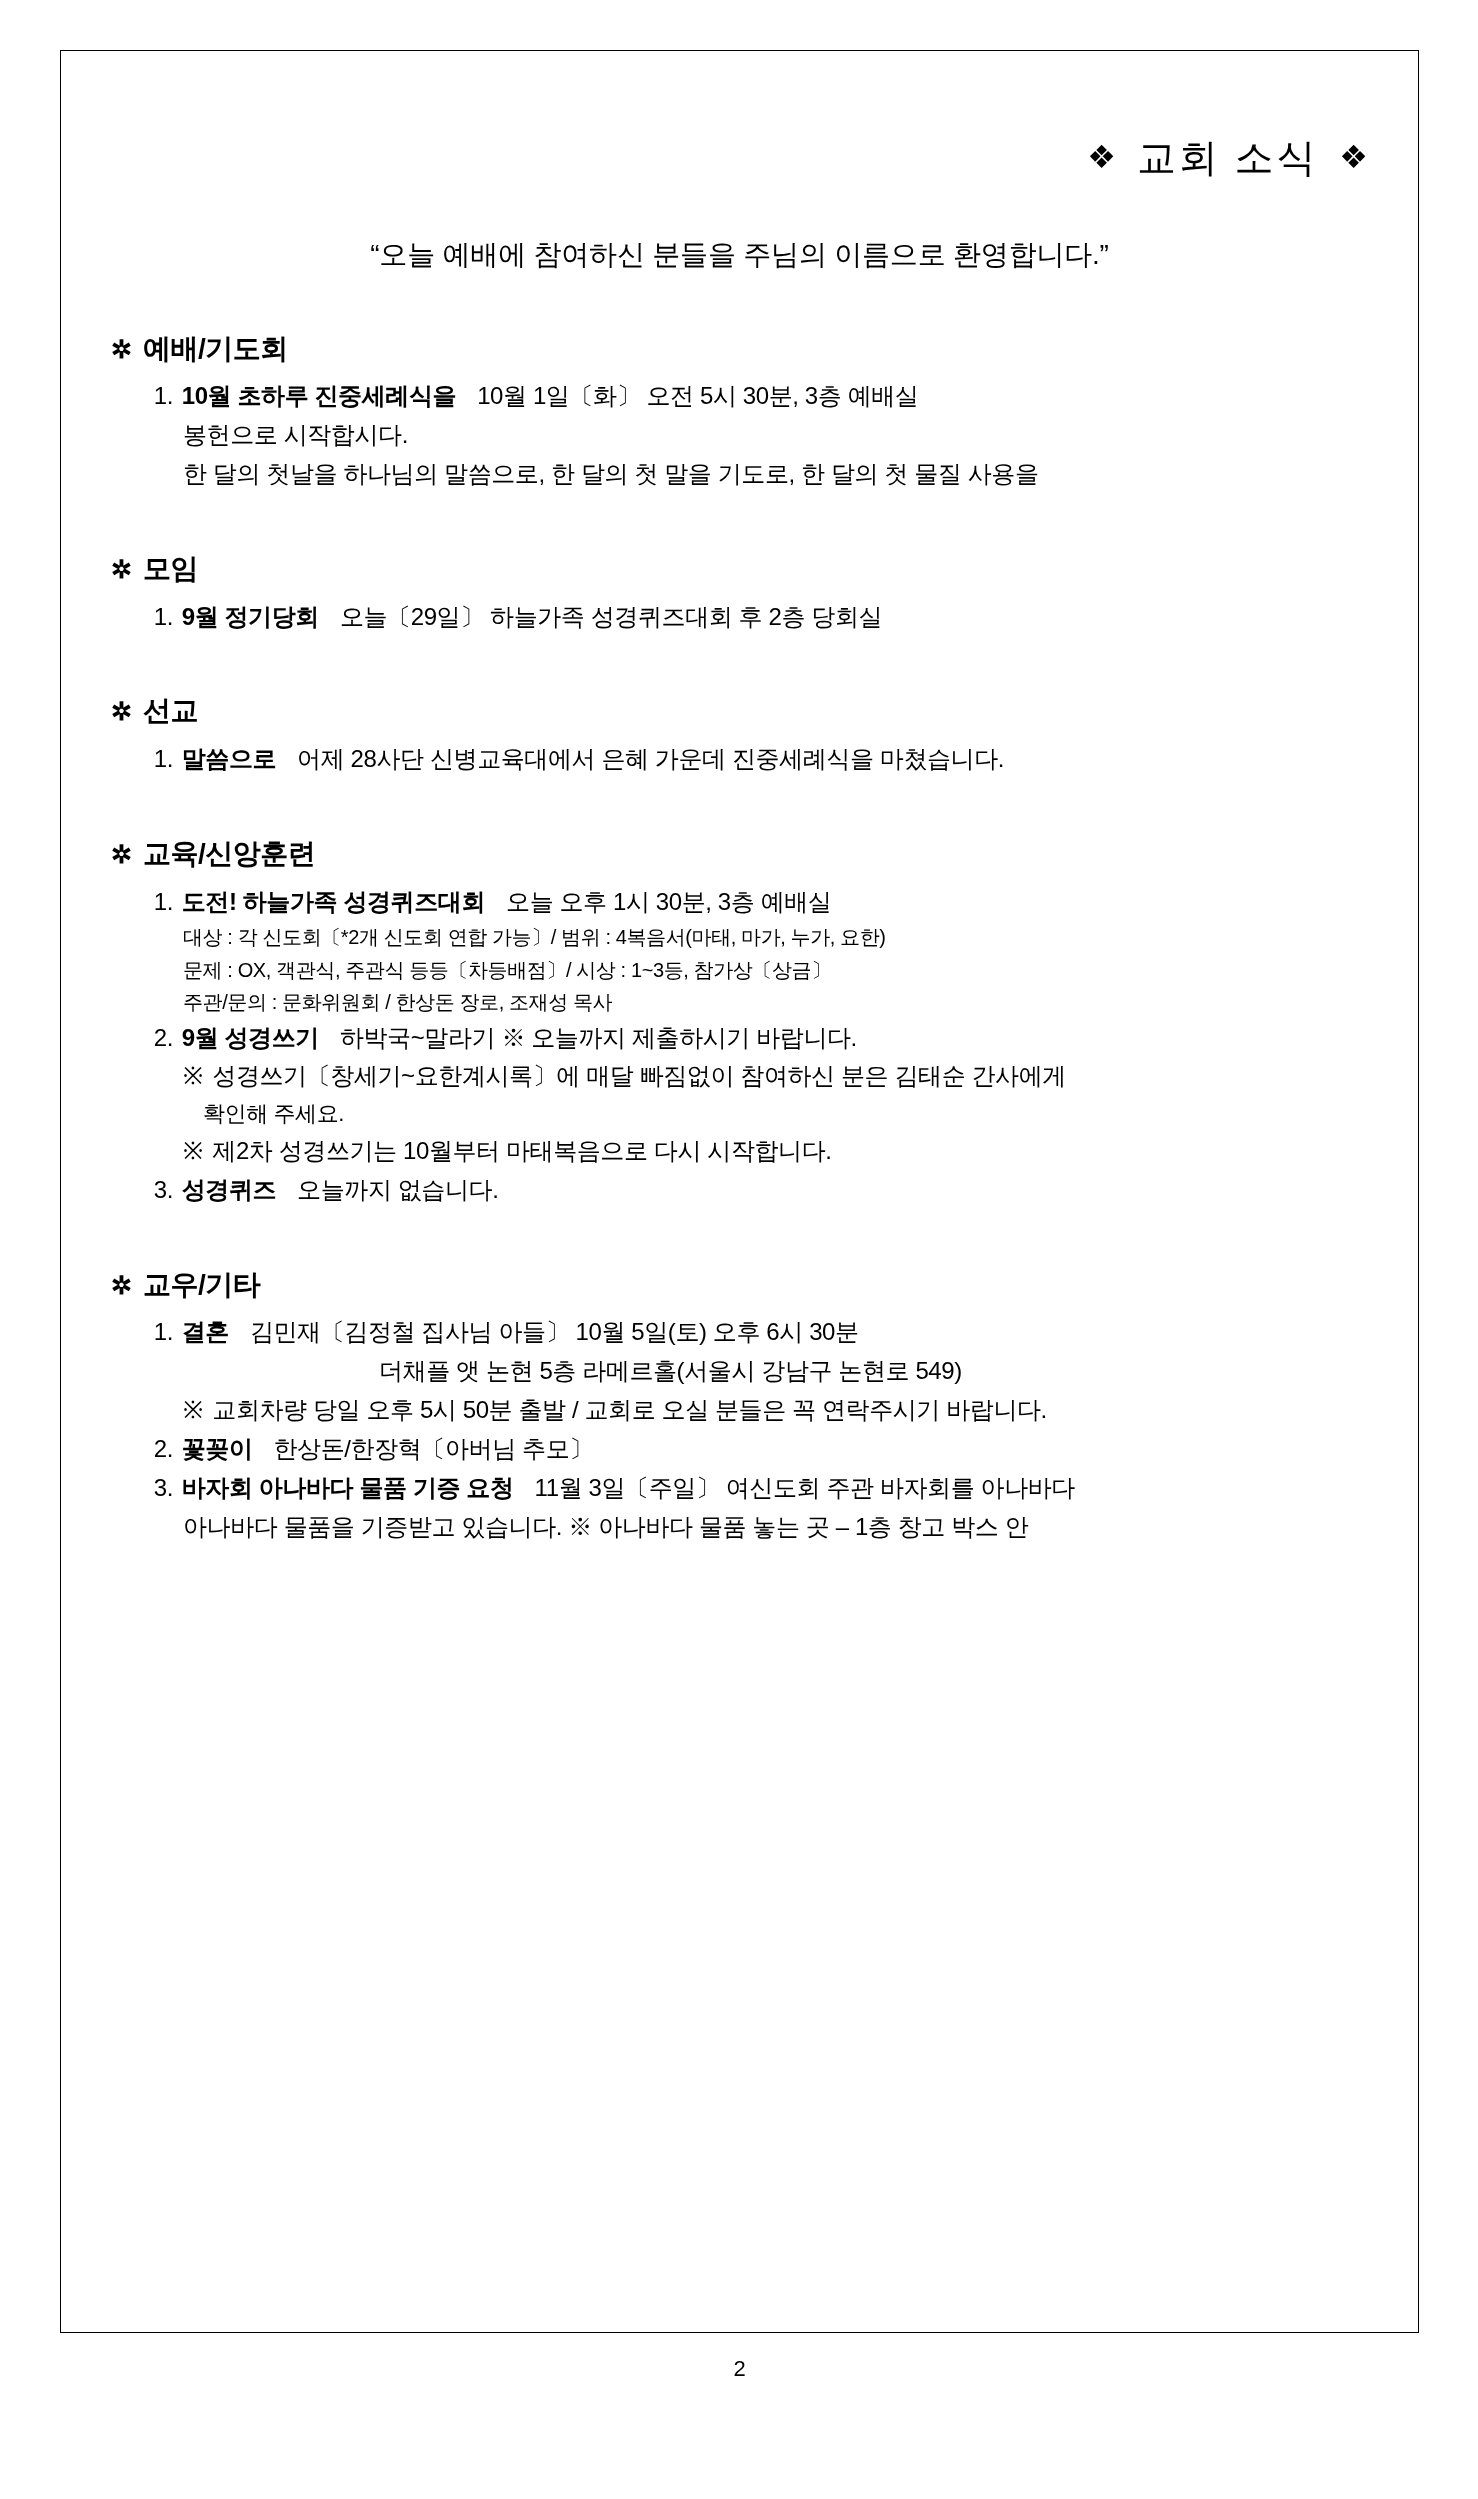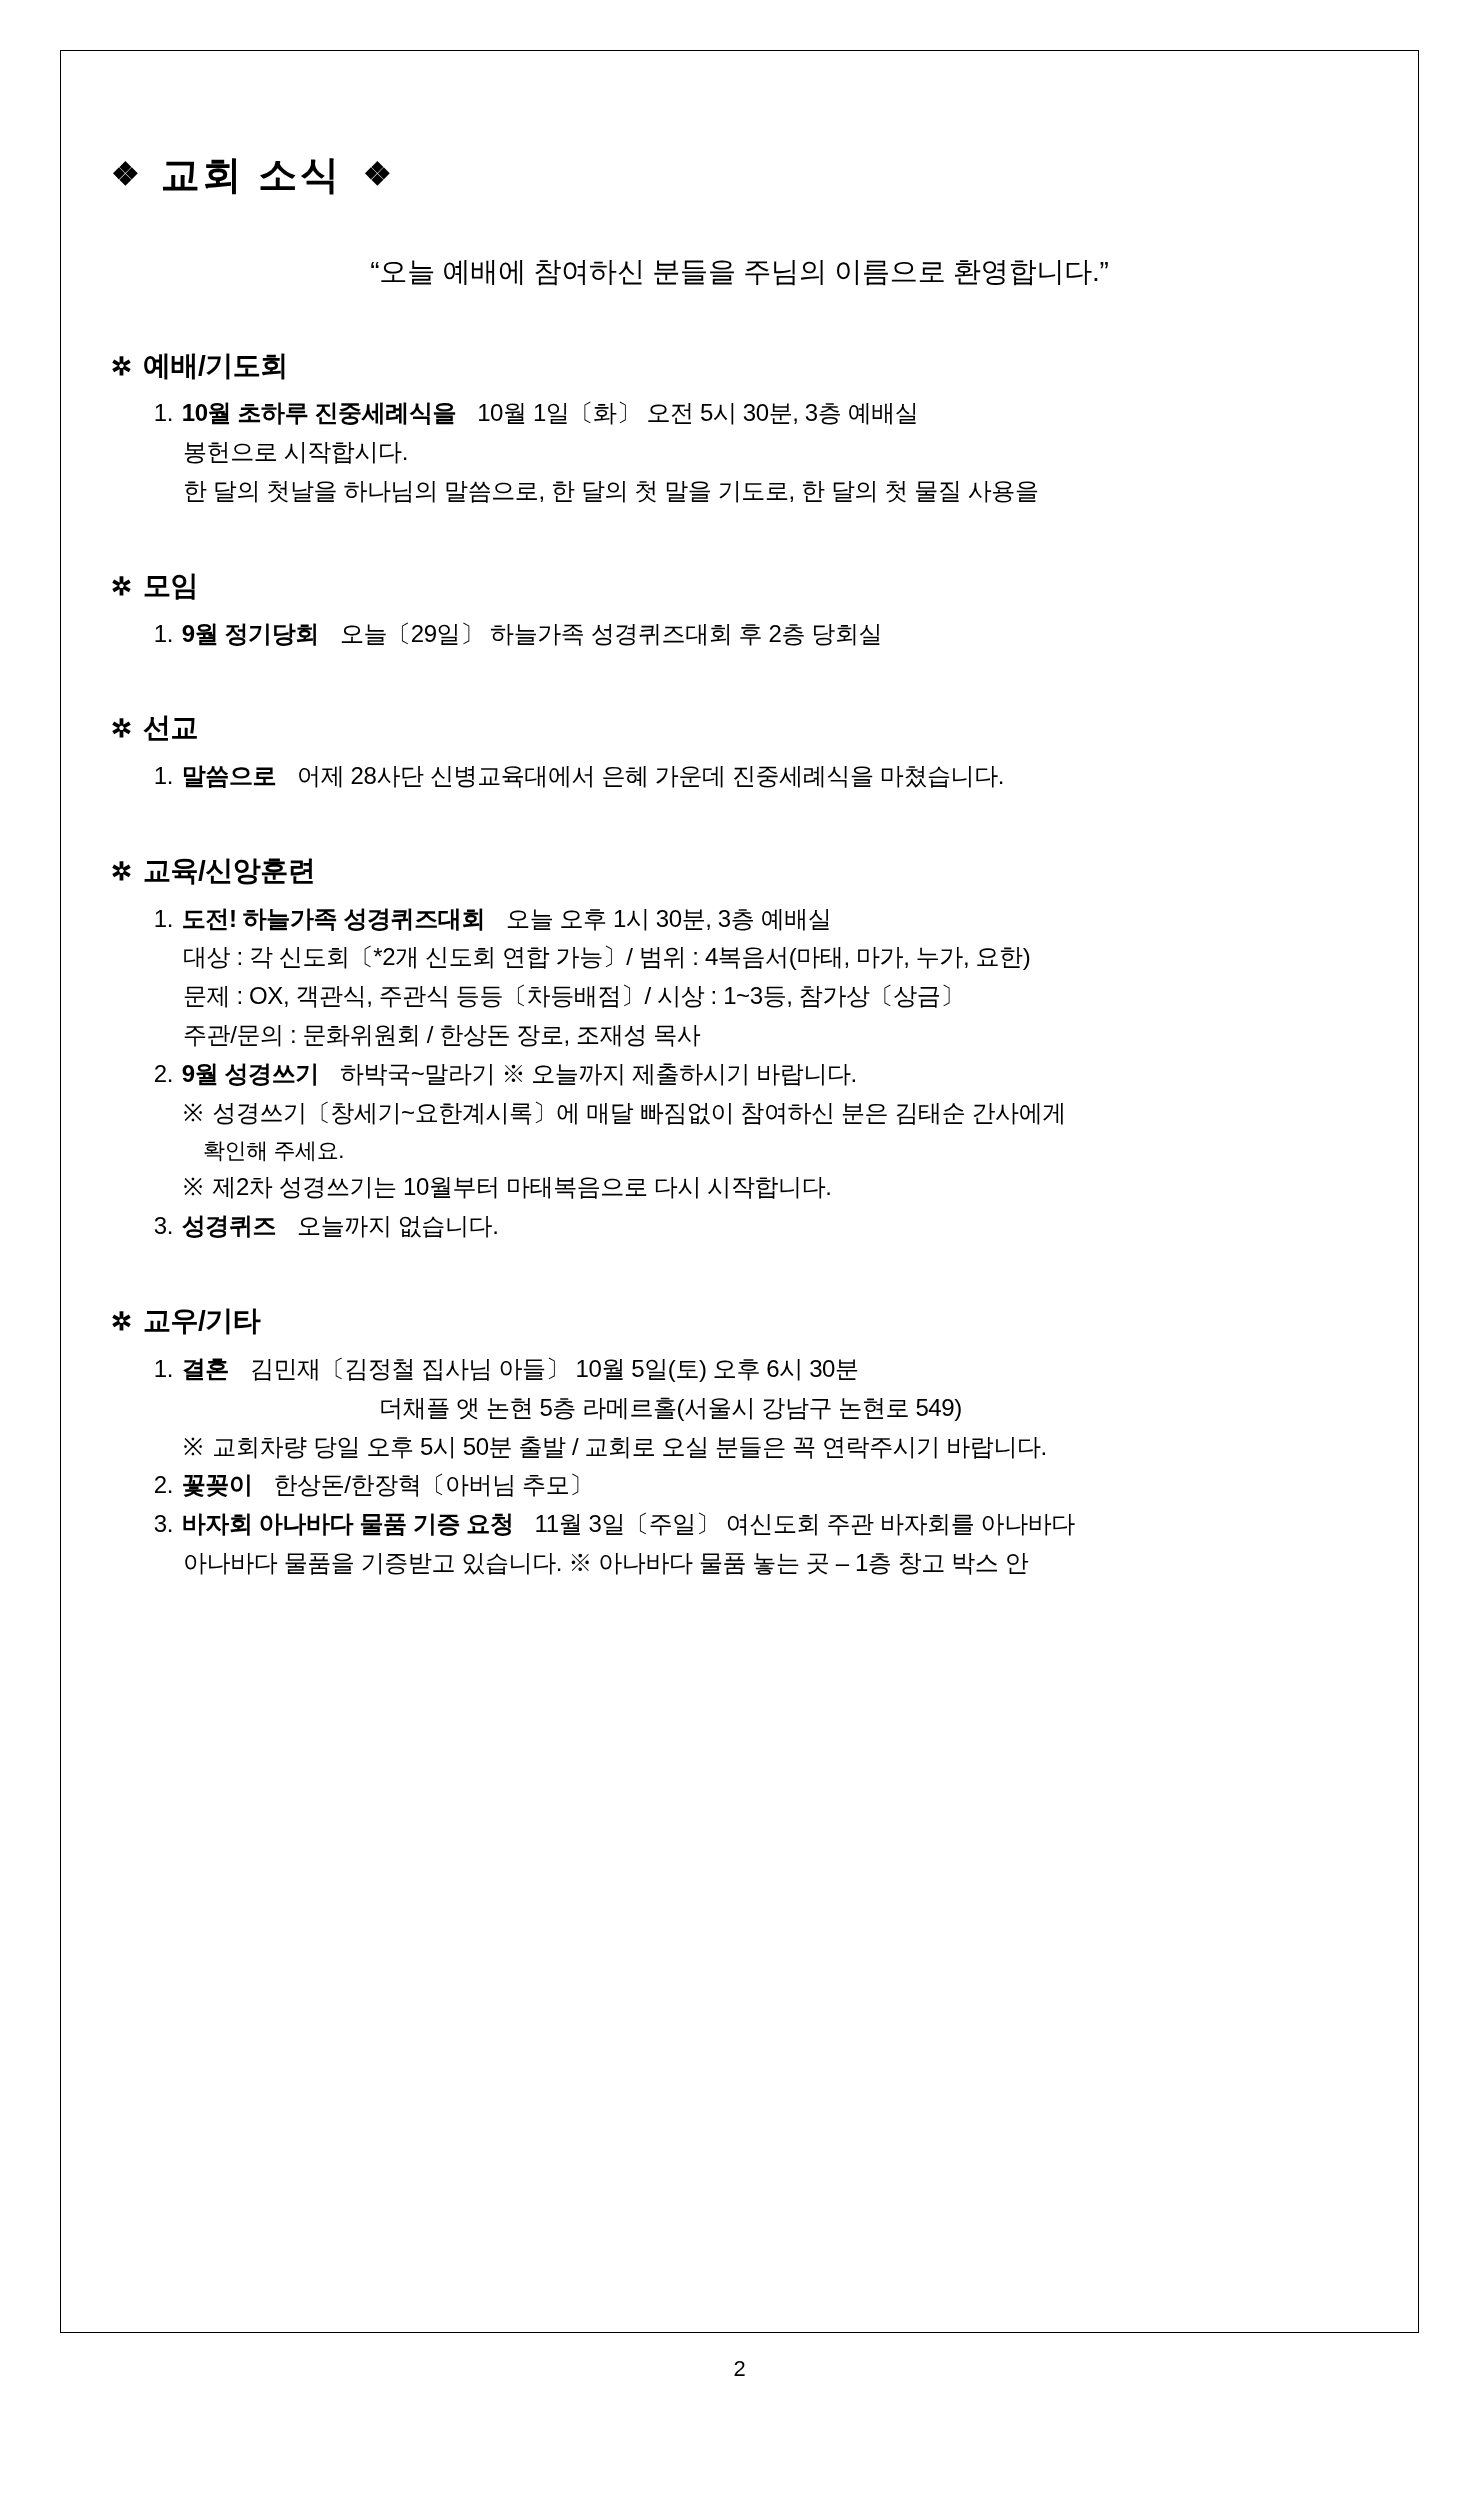--- a/index.html
+++ b/index.html
@@ -22,25 +22,25 @@
   .frame {
     position: relative;
     border: 1.9px solid #000000;
     width: 1359px;
     height: 2283px;
     box-sizing: border-box;
     padding: 67px 50px 0 50px;
     overflow: hidden;
   }
   .title {
-    text-align: left;
+    text-align: right;
     font-size: 39px;
-    font-weight: bold;
+    font-weight: normal;
     letter-spacing: 2.9px;
-    margin: 34px 0 0 0;
+    margin: 17px 0 0 0;
     line-height: 1.2;
   }
   .title .dia {
     font-size: 32px;
     vertical-align: 2.9px;
     letter-spacing: 0;
   }
   .title .tl {
     padding: 0 21px;
   }
@@ -82,21 +82,21 @@
     flex: 1;
   }
   .it-title {
     font-weight: bold;
   }
   .gap {
     display: inline-block;
     width: 21px;
   }
   .sub {
-    font-size: 24px;
+    font-size: 20px;
     line-height: 1.62;
     letter-spacing: -0.4px;
     margin-left: 72px;
   }
   .sub2 {
     font-size: 22px;
     line-height: 1.62;
     letter-spacing: -0.4px;
     margin-left: 92px;
   }

